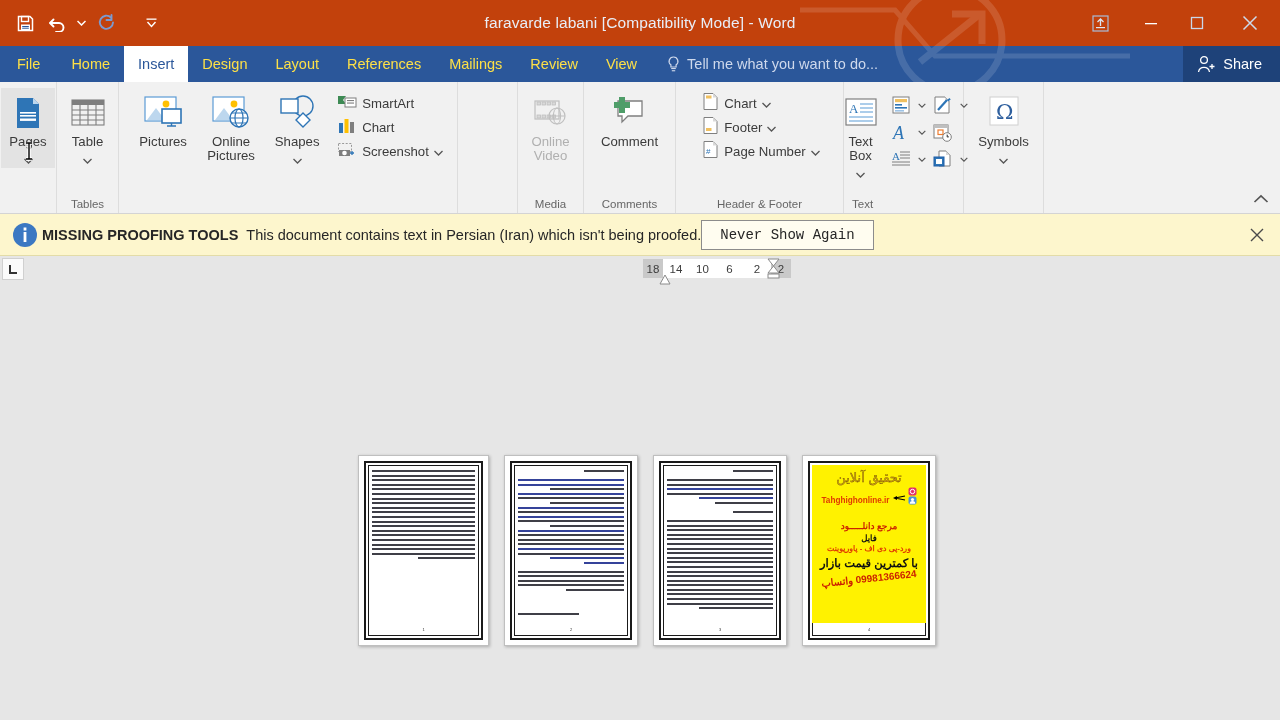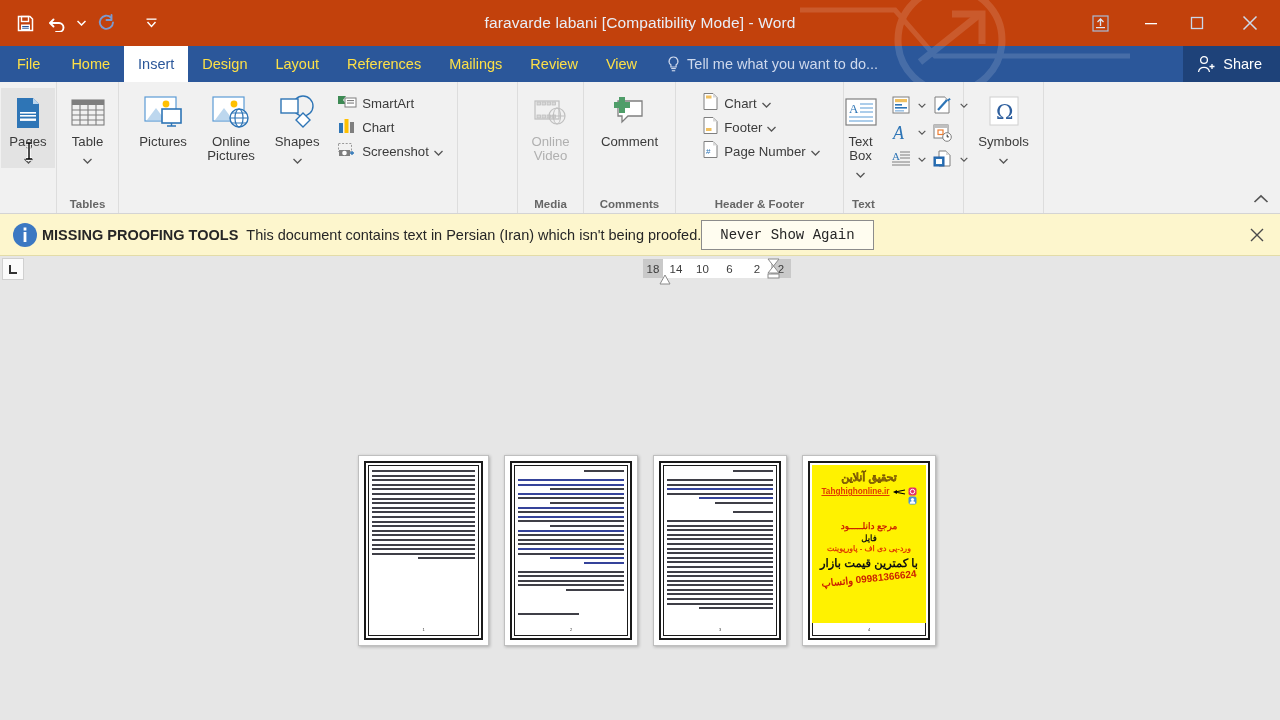--- a/index.html
+++ b/index.html
@@ -77,21 +77,21 @@
   .group {
     position: relative;
     display: flex; flex-direction: column; align-items: center;
     padding: 4px 0 0 0;
     border-right: 1px solid #dddddd;
   }
   .group:last-of-type { border-right: none; }
   .group-body { flex: 1; display: flex; align-items: flex-start; gap: 0px; padding: 2px 5px 0 5px; }
   .group-label {
     height: 17px; line-height: 17px;
-    font-size: 11.5px; color: #666666; text-align: center; width: 100%; font-weight: bold;
+    font-size: 11.5px; color: #666666; text-align: center; width: 100%;
   }
 
   .bigbtn {
     display: flex; flex-direction: column; align-items: center;
     width: 54px; padding: 4px 2px 0 2px;
     cursor: default;
   }
   .bigbtn.hovered { background: #e3e3e3; }
   .bigbtn .ico { height: 42px; display: flex; align-items: center; justify-content: center; }
   .bigbtn .lbl {
@@ -217,28 +217,28 @@
 
   
   .adpage-inner {
     position: absolute; left: 9px; top: 9px; right: 9px; bottom: 22px;
     background: #fff200;
     display: flex; flex-direction: column; align-items: center;
     padding-top: 5px;
     overflow: hidden;
   }
   .ad-l1 {
-    font-size: 11px; color: #d4a017; font-weight: bold;
+    font-size: 13px; color: #d4a017; font-weight: normal;
     -webkit-text-stroke: .4px #7a5a00;
     letter-spacing: -.3px; direction: rtl;
     line-height: 15px;
   }
   .ad-l2 {
     font-size: 8.2px; color: #e03a00; font-weight: bold;
-    margin-top: 2px; display: flex; align-items: flex-start; gap: 2px; text-decoration: underline;
+    margin-top: 2px; display: flex; align-items: flex-end; gap: 2px;
   }
   .ad-l3 { font-size: 9px; color: #cc2200; font-weight: bold; direction: rtl; margin-top: 16px; }
   .ad-l4 { font-size: 8.5px; color: #111111; font-weight: bold; direction: rtl; margin-top: 2px; }
   .ad-l5 { font-size: 7.8px; color: #e03a00; font-weight: bold; direction: rtl; margin-top: 1px; }
   .ad-l6 { font-size: 11.5px; color: #111111; font-weight: bold; direction: rtl; margin-top: 3px; }
   .ad-l7 {
     font-size: 10px; color: #cc2200; font-weight: bold; direction: rtl; margin-top: 3px;
     transform: rotate(-6deg);
   }
   .ad-icons { display: inline-flex; gap: 1px; align-items: center; }

